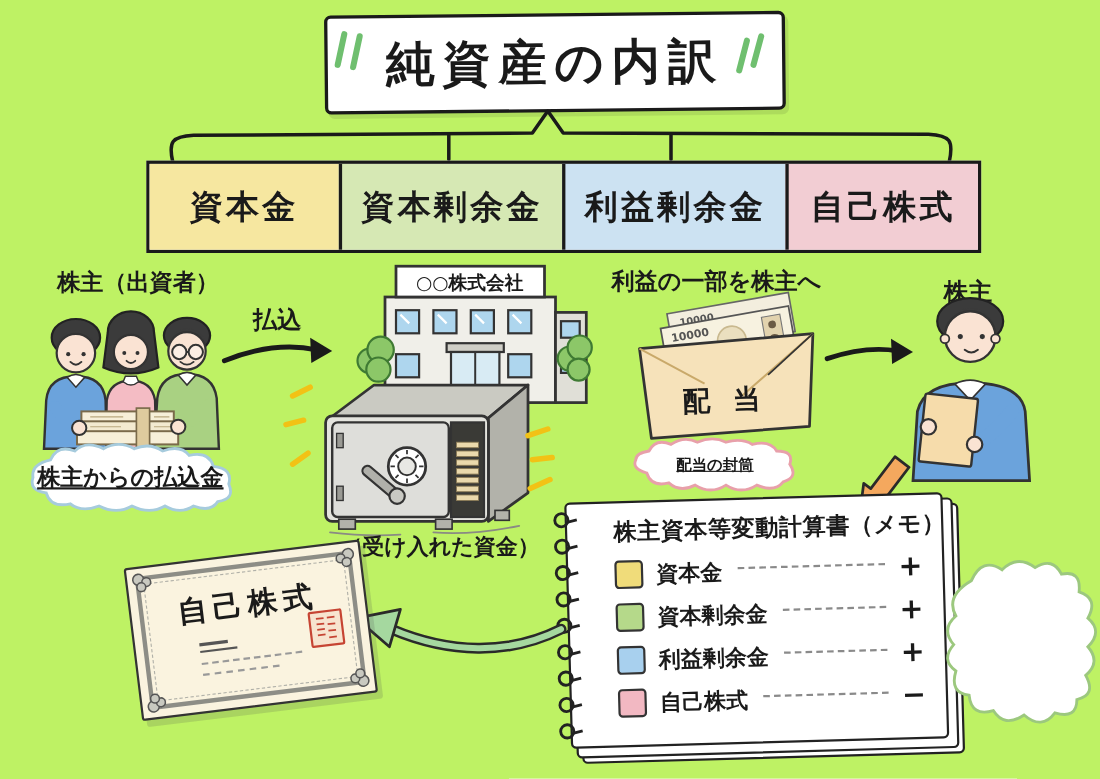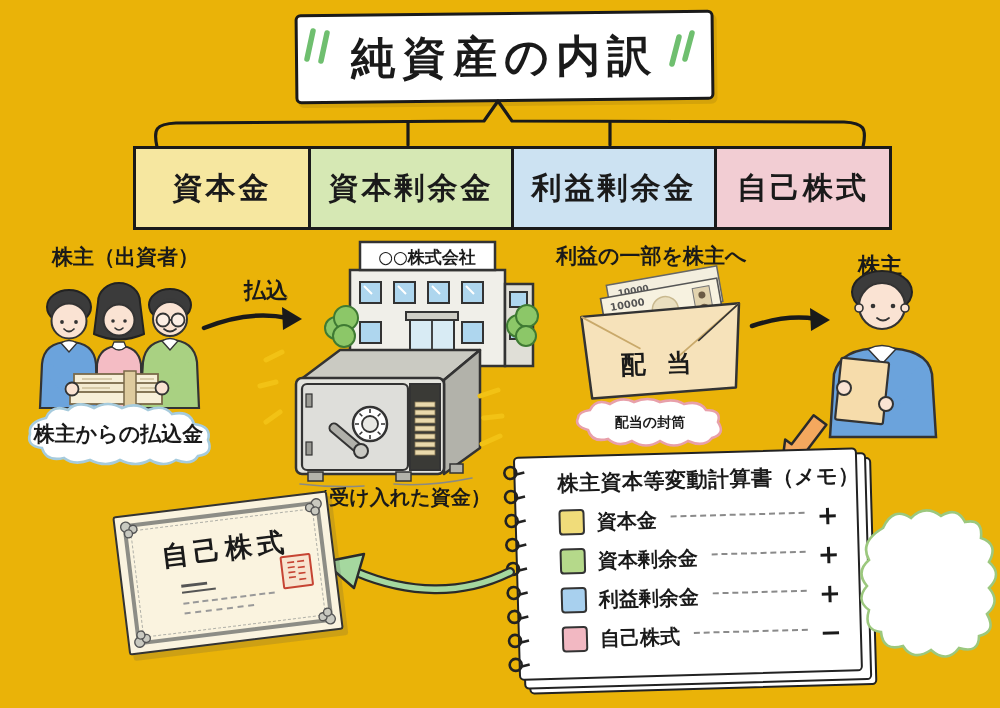--- a/index.html
+++ b/index.html
@@ -1,16 +1,16 @@
 <!DOCTYPE html>
 <html><head>
 <meta charset="utf-8">
 <style>
   html,body{margin:0;padding:0;background:#fff;}
-  .canvas{position:relative;width:1000px;height:708px;background:#eab308;overflow:hidden;
+  .canvas{position:relative;width:1000px;height:708px;background:#bef264;overflow:hidden;
           font-family:"DejaVu Sans","Liberation Sans",sans-serif;color:#1a1a1a;}
   .abs{position:absolute;}
   svg{display:block;overflow:visible;}
 
   
   .title-box{left:295px;top:12px;width:413px;height:84px;border:3px solid #1a1a1a;border-radius:6px;
              background:#fff;transform:rotate(-0.6deg);display:flex;align-items:center;justify-content:center;
              box-shadow:3px 4px 0 rgba(26,26,26,0.10);}
   .title-text{font-size:44px;font-weight:700;letter-spacing:7px;white-space:nowrap;}
 
@@ -20,21 +20,21 @@
   .cat+.cat{border-left:3px solid #1a1a1a;}
   .cat0{width:172px;background:#f6e7a0;}
   .cat1{width:200px;background:#d6e8b4;}
   .cat2{width:200px;background:#cce2f2;}
   .cat3{width:172px;background:#f2cdd3;}
 
   .hand-label{font-weight:700;white-space:nowrap;}
 
   
   .cloud-text{position:absolute;inset:0;display:flex;align-items:center;justify-content:center;
-              font-weight:600;}
+              font-weight:600;text-decoration:underline;}
 
   
   .notebook{left:516px;top:452px;width:348px;height:228px;transform:rotate(-1.6deg);}
   .nb-edge1{position:absolute;left:10px;top:10px;width:344px;height:224px;background:#fff;border:2.5px solid #222;border-radius:5px;}
   .nb-edge2{position:absolute;left:5px;top:5px;width:344px;height:224px;background:#fff;border:2.5px solid #222;border-radius:5px;}
   .nb-page{position:absolute;left:0;top:0;width:344px;height:224px;background:#fff;border:2.5px solid #222;border-radius:5px;
            box-sizing:border-box;padding:12px 16px 10px 42px;}
   .nb-title{font-size:21px;font-weight:700;text-align:center;white-space:nowrap;letter-spacing:0.5px;}
   .nb-row{display:flex;align-items:center;margin-top:11px;height:28px;}
   .nb-sq{width:22px;height:22px;border:2.2px solid #333;border-radius:4px;flex:none;}
@@ -125,21 +125,21 @@
       <rect x="62" y="106" width="84" height="11" fill="#f7efd8" stroke="#7a6a4a" stroke-width="1.8"></rect>
       <rect x="60" y="115" width="88" height="11" fill="#f3ead0" stroke="#7a6a4a" stroke-width="1.8"></rect>
       <rect x="58" y="124" width="92" height="12" fill="#f7efd8" stroke="#7a6a4a" stroke-width="1.8"></rect>
       <rect x="112" y="103" width="12" height="36" fill="#decb9e" stroke="#7a6a4a" stroke-width="1.5"></rect>
       <path d="M70,111 h30 M70,120 h28 M128,111 h14 M128,120 h16" stroke="#b9a87e" stroke-width="1"></path>
     </g>
     <circle cx="60" cy="121" r="6.5" fill="#fae3d3" stroke="#333" stroke-width="1.8"></circle>
     <circle cx="150" cy="120" r="6.5" fill="#fae3d3" stroke="#333" stroke-width="1.8"></circle>
   </svg>
 
-  <div class="abs hand-label" style="left:244px;top:276px;font-size:22px">払込</div>
+  <div class="abs hand-label" style="left:230px;top:276px;font-size:22px">払込</div>
   <svg class="abs" style="left:200px;top:300px" width="105" height="40">
     <path d="M4,28 C36,15 64,13 88,18" stroke="#1a1a1a" stroke-width="4.5" fill="none" stroke-linecap="round"></path>
     <polygon points="82,7 102,19 83,30" fill="#1a1a1a"></polygon>
   </svg>
 
   <svg class="abs" style="left:16px;top:400px" width="205" height="68" viewBox="0 0 205 68">
     <path d="M30,18 Q36,4 52,10 Q62,0 78,8 Q92,0 106,8 Q120,2 132,10 Q148,4 156,14 Q174,10 178,24 Q196,26 192,40
              Q198,54 182,56 Q176,66 160,60 Q148,68 134,60 Q120,68 104,60 Q90,68 74,60 Q58,66 48,58 Q30,62 26,48
              Q10,46 14,34 Q12,22 30,18 Z" fill="#fff" stroke="#a6cbdd" stroke-width="2.6"></path>
   </svg>

